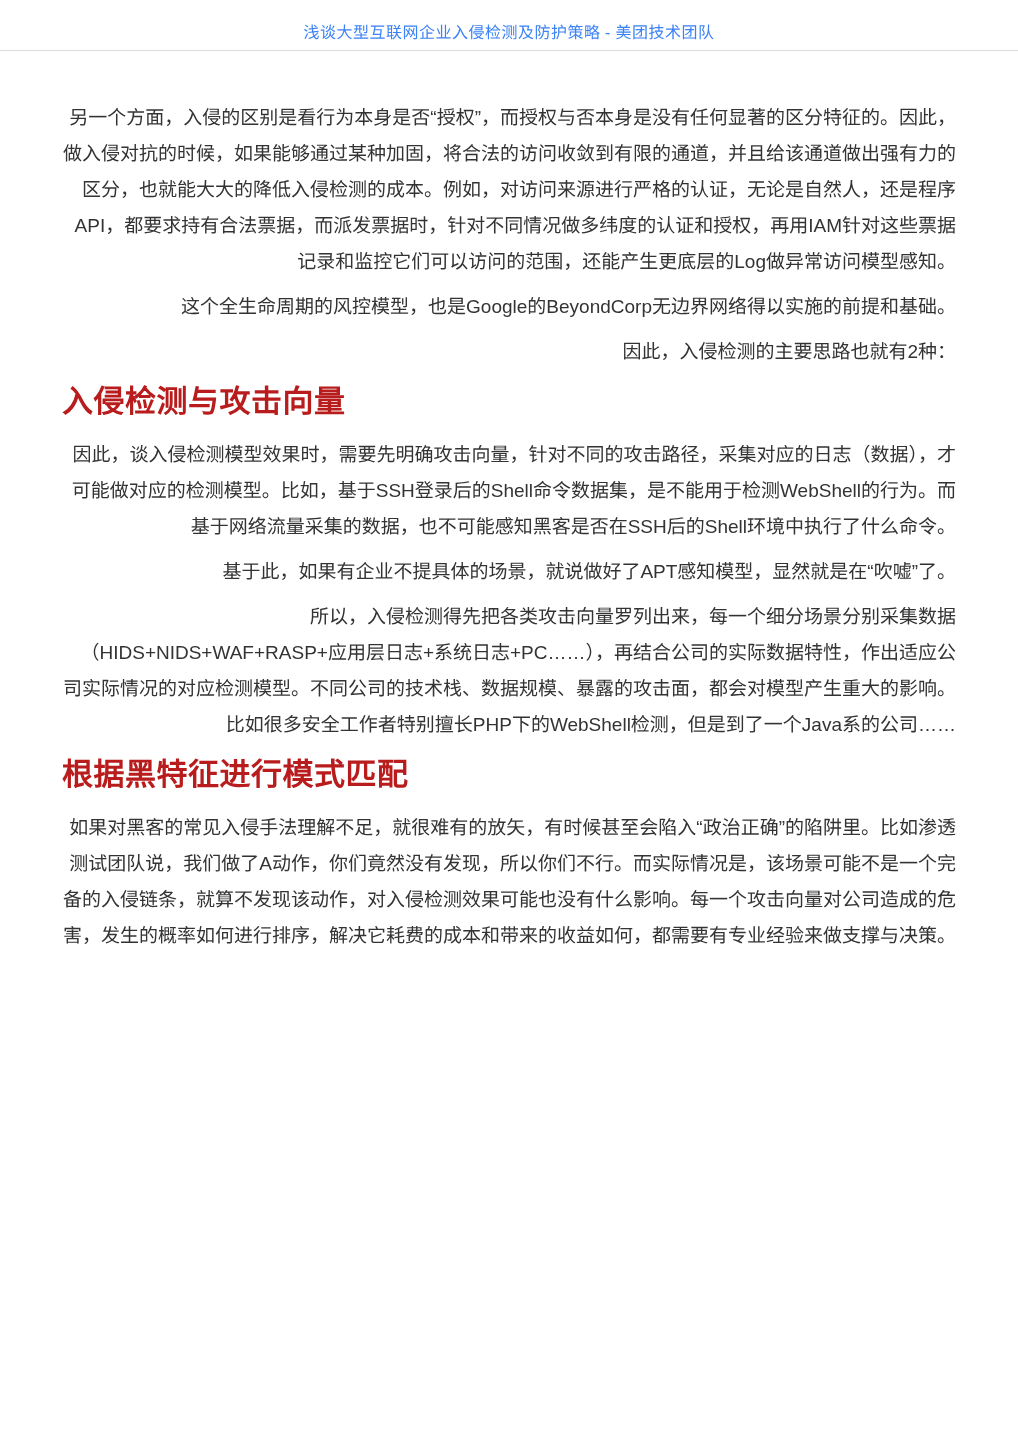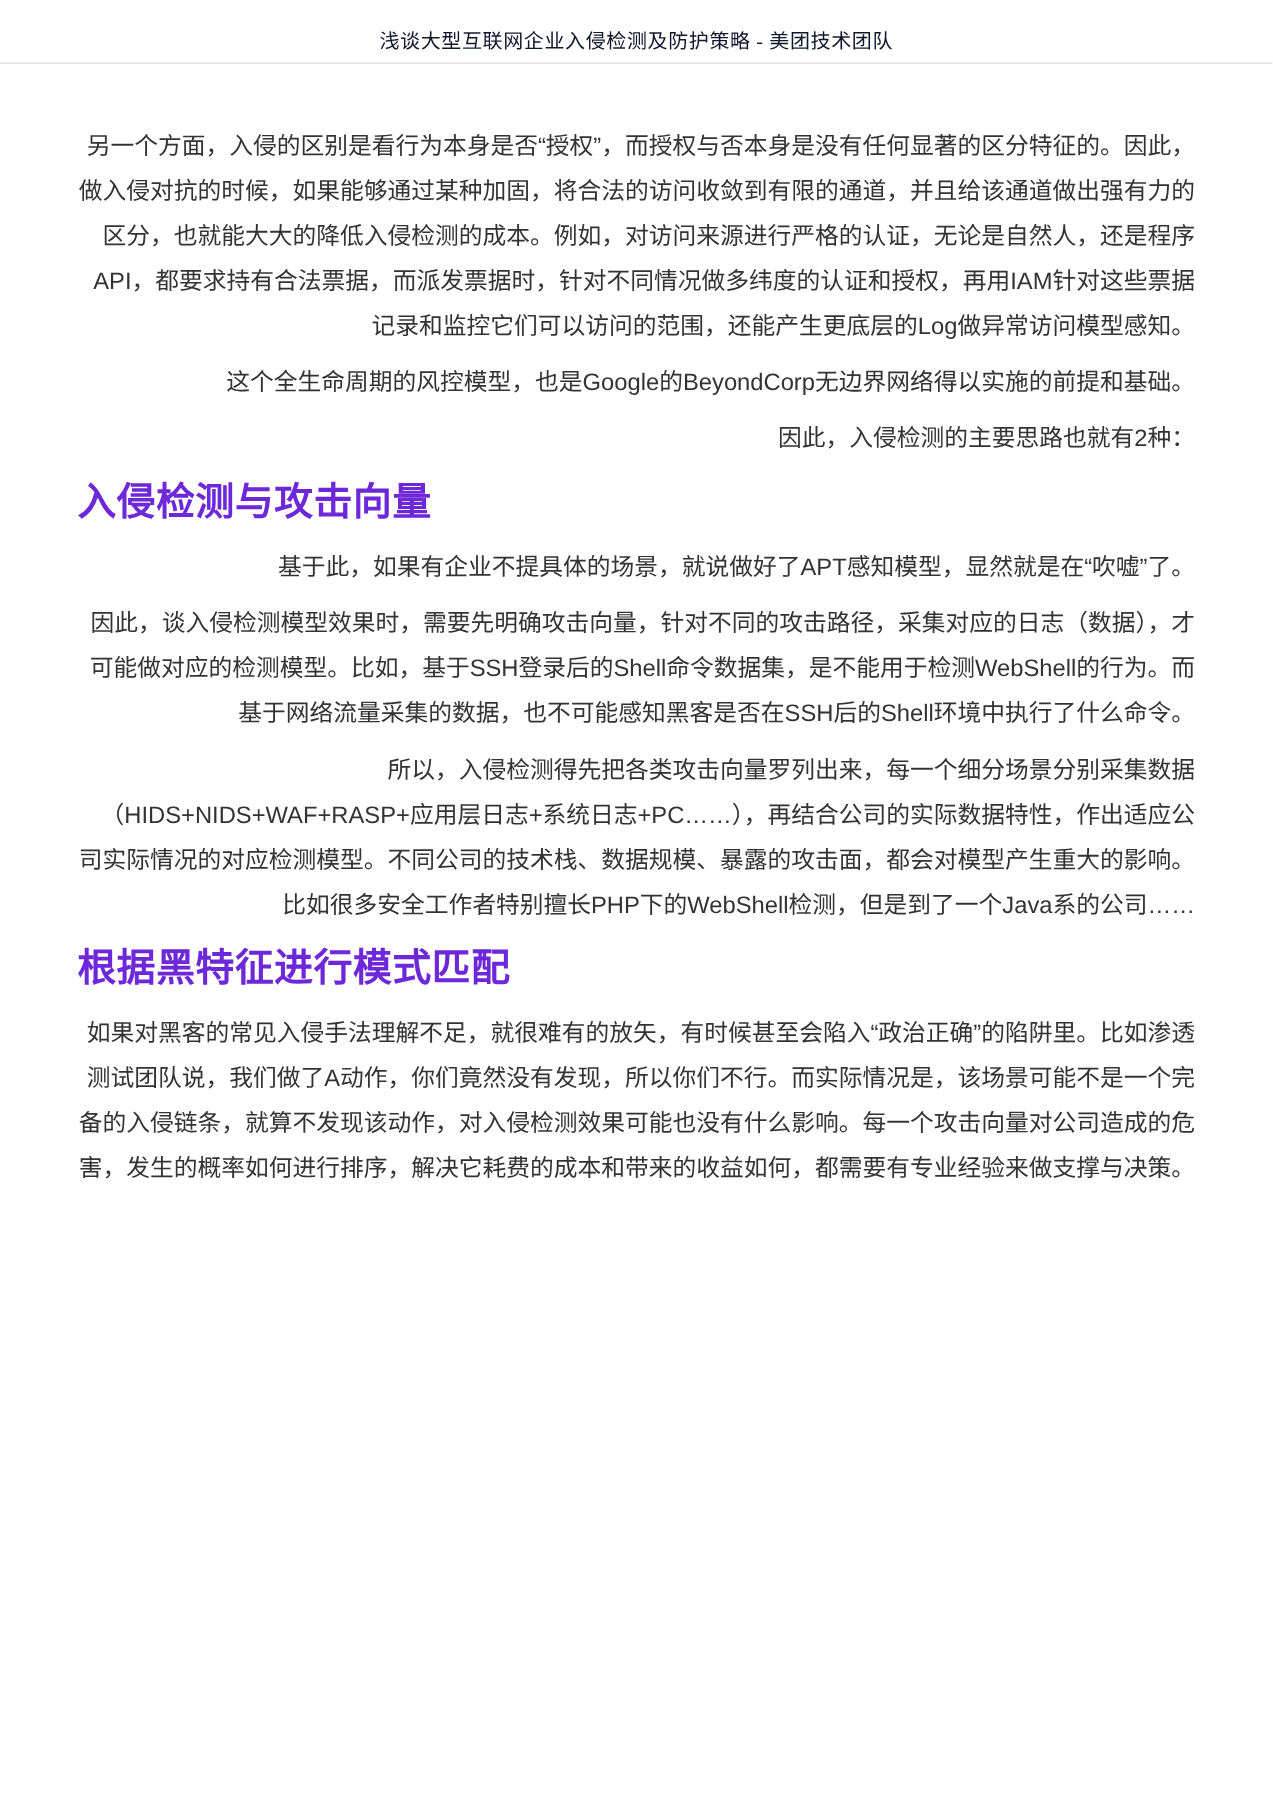--- a/index.html
+++ b/index.html
@@ -19,21 +19,21 @@
     height: 38px;
     padding-top: 12px;
     border-bottom: 1px solid #dcdcdc;
     display: flex;
     align-items: center;
     justify-content: center;
   }
   .print-header .doc-title {
     font-family: "Liberation Serif", "DejaVu Serif", serif;
     font-size: 16px;
-    color: #0f172a;
+    color: #3b82f6;
     letter-spacing: 0.5px;
   }
   
   main.article {
     padding: 49px 62px 0 62px;
     overflow-wrap: break-word;
   }
   main.article p {
     margin: 0 0 9px 0;
     font-size: 19px;
@@ -49,21 +49,21 @@
   main.article li {
     font-size: 16px;
     line-height: 30px;
     color: #333333;
     margin-bottom: 5px;
   }
   main.article h2 {
     font-size: 31px;
     line-height: 39px;
     font-weight: 700;
-    color: #6d28d9;
+    color: #b91c1c;
     margin: 12px 0 16px 0;
     letter-spacing: 0.5px;
   }
 </style>
 </head>
 <body>
 
 <header class="print-header">
   <div class="doc-title">浅谈大型互联网企业入侵检测及防护策略 - 美团技术团队</div>
 </header>
@@ -74,23 +74,23 @@
 
   <p>这个全生命周期的风控模型，也是Google的BeyondCorp无边界网络得以实施的前提和基础。</p>
 
   <p>因此，入侵检测的主要思路也就有2种：</p>
 
 
   <h2>入侵检测与攻击向量</h2>
 
 
 
+  <p>因此，谈入侵检测模型效果时，需要先明确攻击向量，针对不同的攻击路径，采集对应的日志（数据），才可能做对应的检测模型。比如，基于SSH登录后的Shell命令数据集，是不能用于检测WebShell的行为。而基于网络流量采集的数据，也不可能感知黑客是否在SSH后的Shell环境中执行了什么命令。</p>
+
   <p>基于此，如果有企业不提具体的场景，就说做好了APT感知模型，显然就是在“吹嘘”了。</p>
-
-  <p>因此，谈入侵检测模型效果时，需要先明确攻击向量，针对不同的攻击路径，采集对应的日志（数据），才可能做对应的检测模型。比如，基于SSH登录后的Shell命令数据集，是不能用于检测WebShell的行为。而基于网络流量采集的数据，也不可能感知黑客是否在SSH后的Shell环境中执行了什么命令。</p>
 
   <p>所以，入侵检测得先把各类攻击向量罗列出来，每一个细分场景分别采集数据（HIDS+NIDS+WAF+RASP+应用层日志+系统日志+PC……），再结合公司的实际数据特性，作出适应公司实际情况的对应检测模型。不同公司的技术栈、数据规模、暴露的攻击面，都会对模型产生重大的影响。比如很多安全工作者特别擅长PHP下的WebShell检测，但是到了一个Java系的公司……</p>
 
   <h2>根据黑特征进行模式匹配</h2>
 
   <p>如果对黑客的常见入侵手法理解不足，就很难有的放矢，有时候甚至会陷入“政治正确”的陷阱里。比如渗透测试团队说，我们做了A动作，你们竟然没有发现，所以你们不行。而实际情况是，该场景可能不是一个完备的入侵链条，就算不发现该动作，对入侵检测效果可能也没有什么影响。每一个攻击向量对公司造成的危害，发生的概率如何进行排序，解决它耗费的成本和带来的收益如何，都需要有专业经验来做支撑与决策。</p>
 
 </main>
 
 </body></html>

